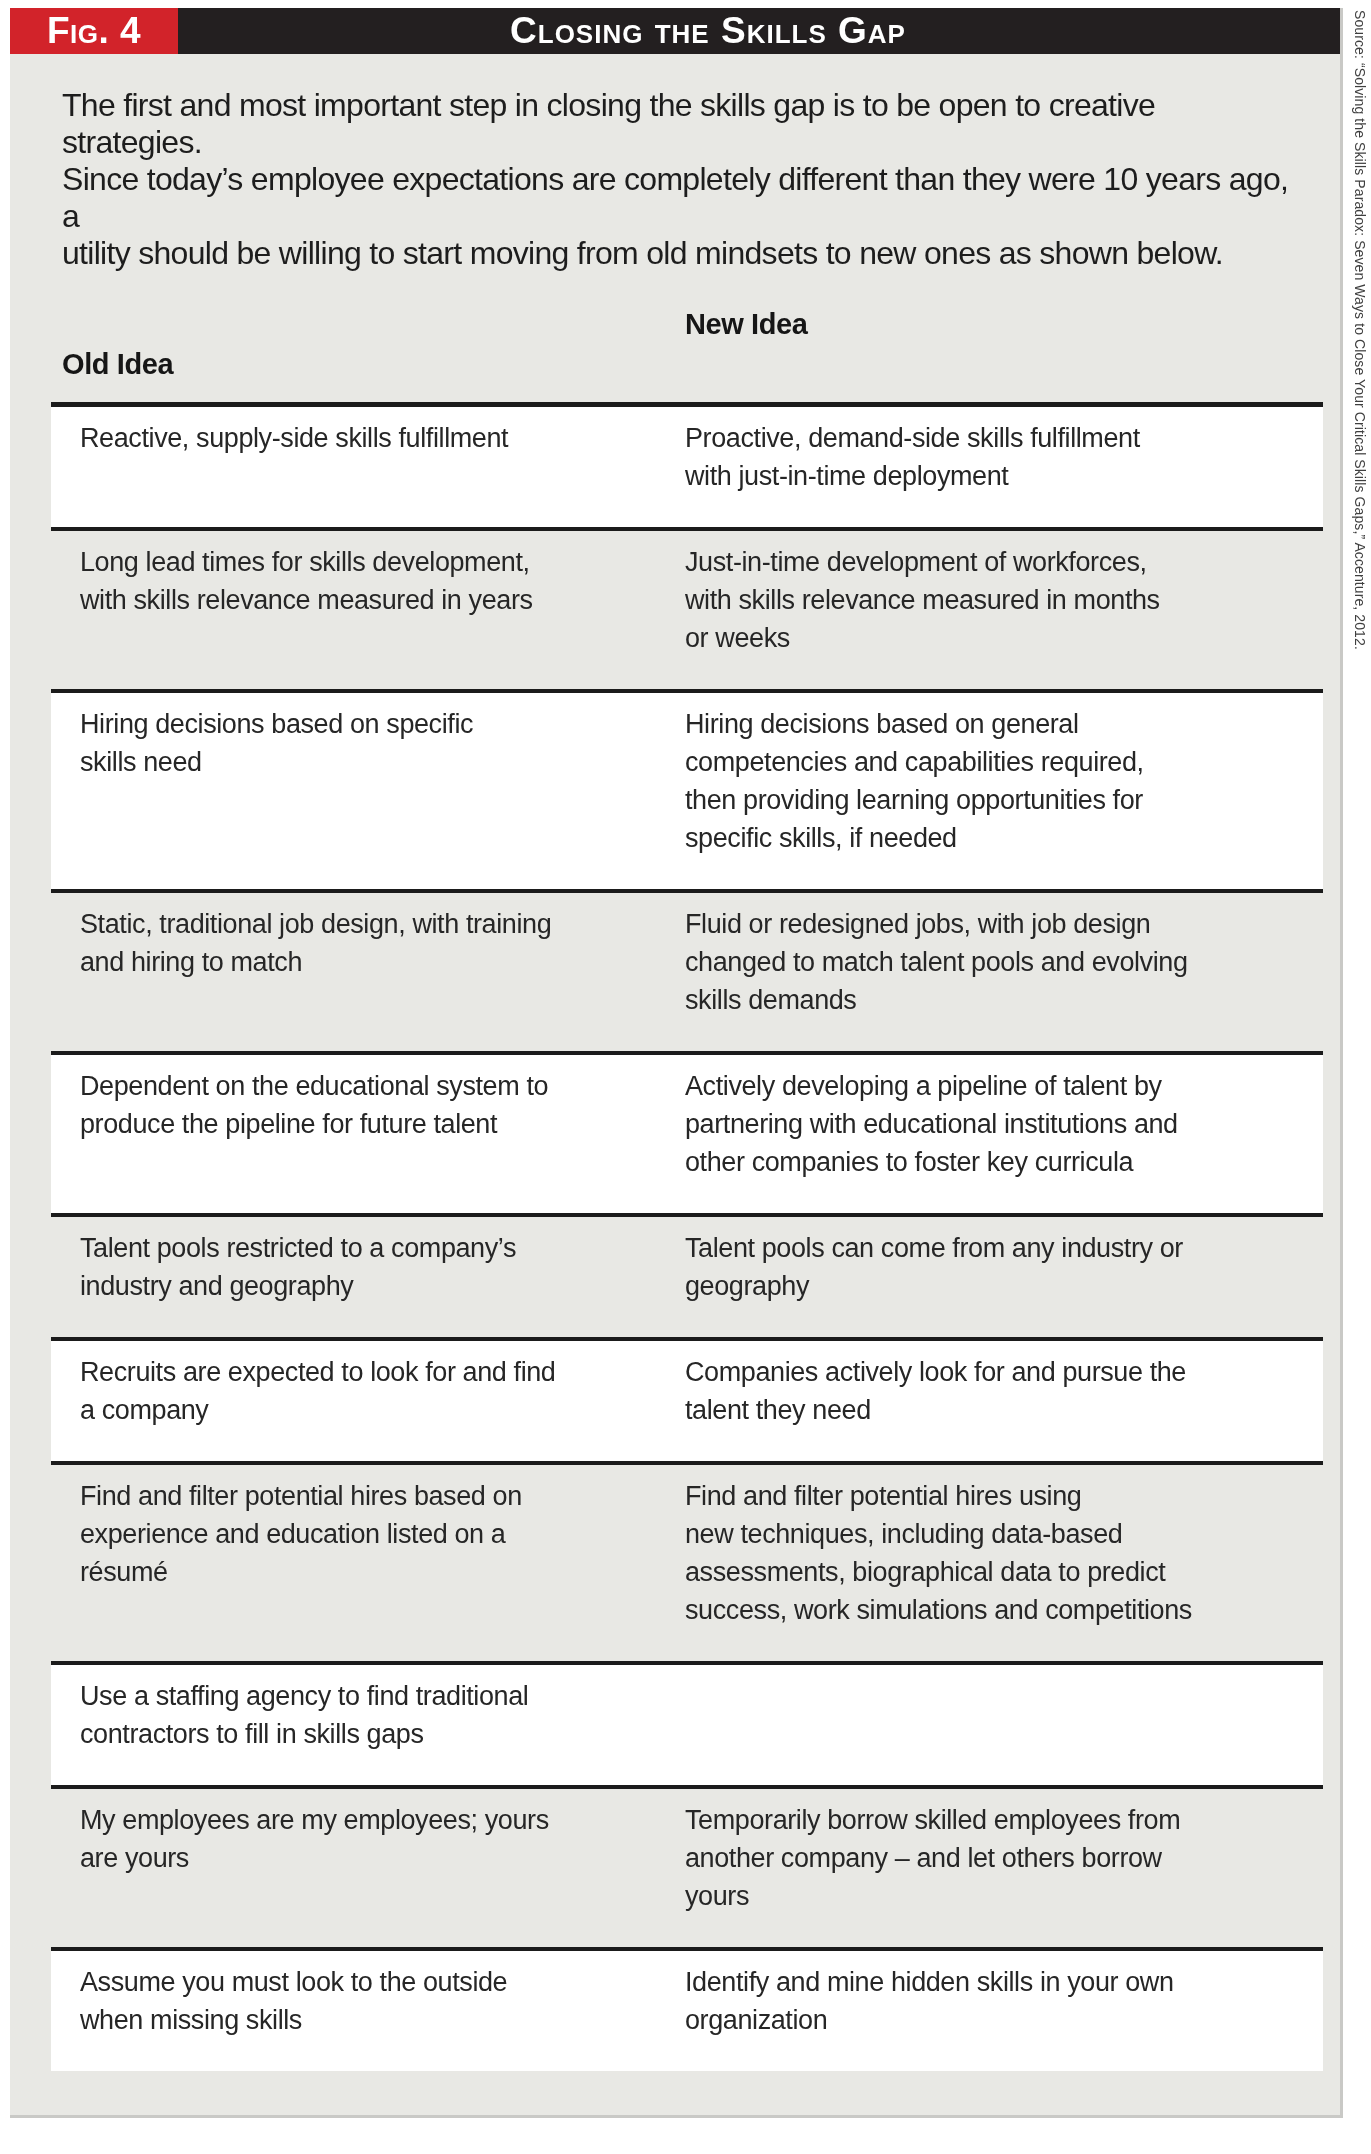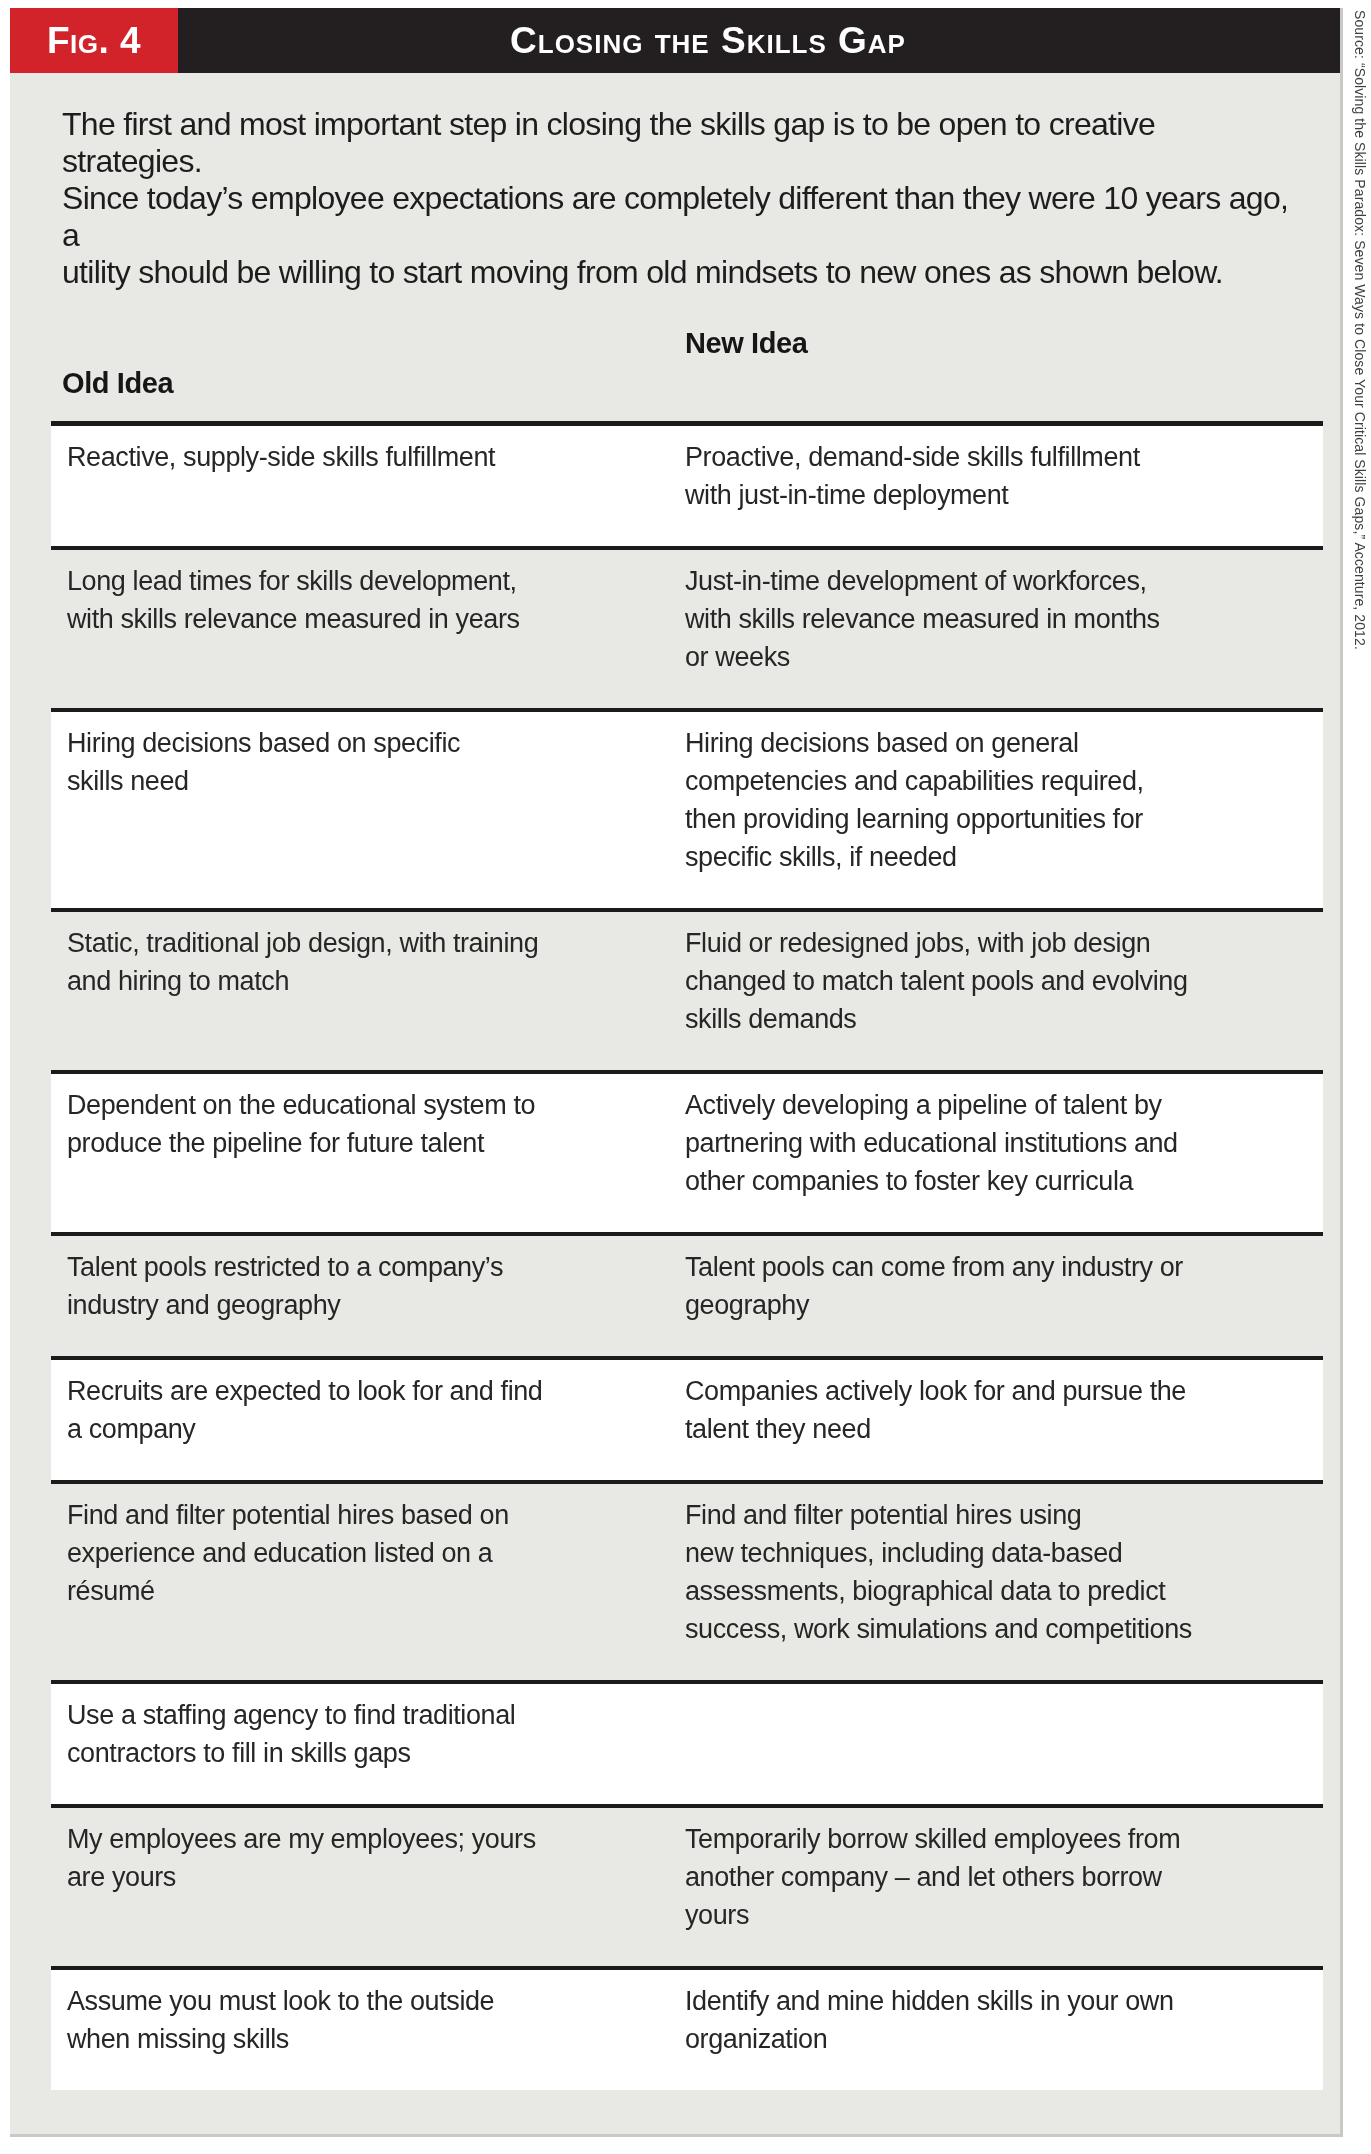--- a/index.html
+++ b/index.html
@@ -17,21 +17,21 @@
     top: 8px;
     width: 1333px;
     background: #e8e8e4;
     border-right: 3px solid #c9c9c6;
     border-bottom: 3px solid #c9c9c6;
     padding-bottom: 44px;
     box-sizing: border-box;
   }
   .bar {
     display: flex;
-    height: 65px;
+    height: 46px;
     background: #231f20;
   }
   .fig-tag {
     width: 168px;
     background: #d2232a;
     color: #ffffff;
     font-weight: bold;
     font-variant: small-caps;
     font-size: 37px;
     letter-spacing: 0.5px;
@@ -87,21 +87,21 @@
   .trow:nth-child(odd) { background: #ffffff; }
   .trow:nth-child(even) { background: transparent; }
   .cell {
     padding: 12px 0 32px 0;
     font-size: 27px;
     line-height: 38px;
     color: #262626;
     letter-spacing: -0.4px;
     white-space: pre-line;
   }
-  .cell.old { padding-left: 16px; padding-right: 30px; }
+  .cell.old { padding-left: 29px; padding-right: 30px; }
   .source {
     position: absolute;
     top: 10px;
     right: 3px;
     writing-mode: vertical-rl;
     font-size: 14px;
     color: #3f3f3f;
     letter-spacing: 0.1px;
     white-space: nowrap;
   }

